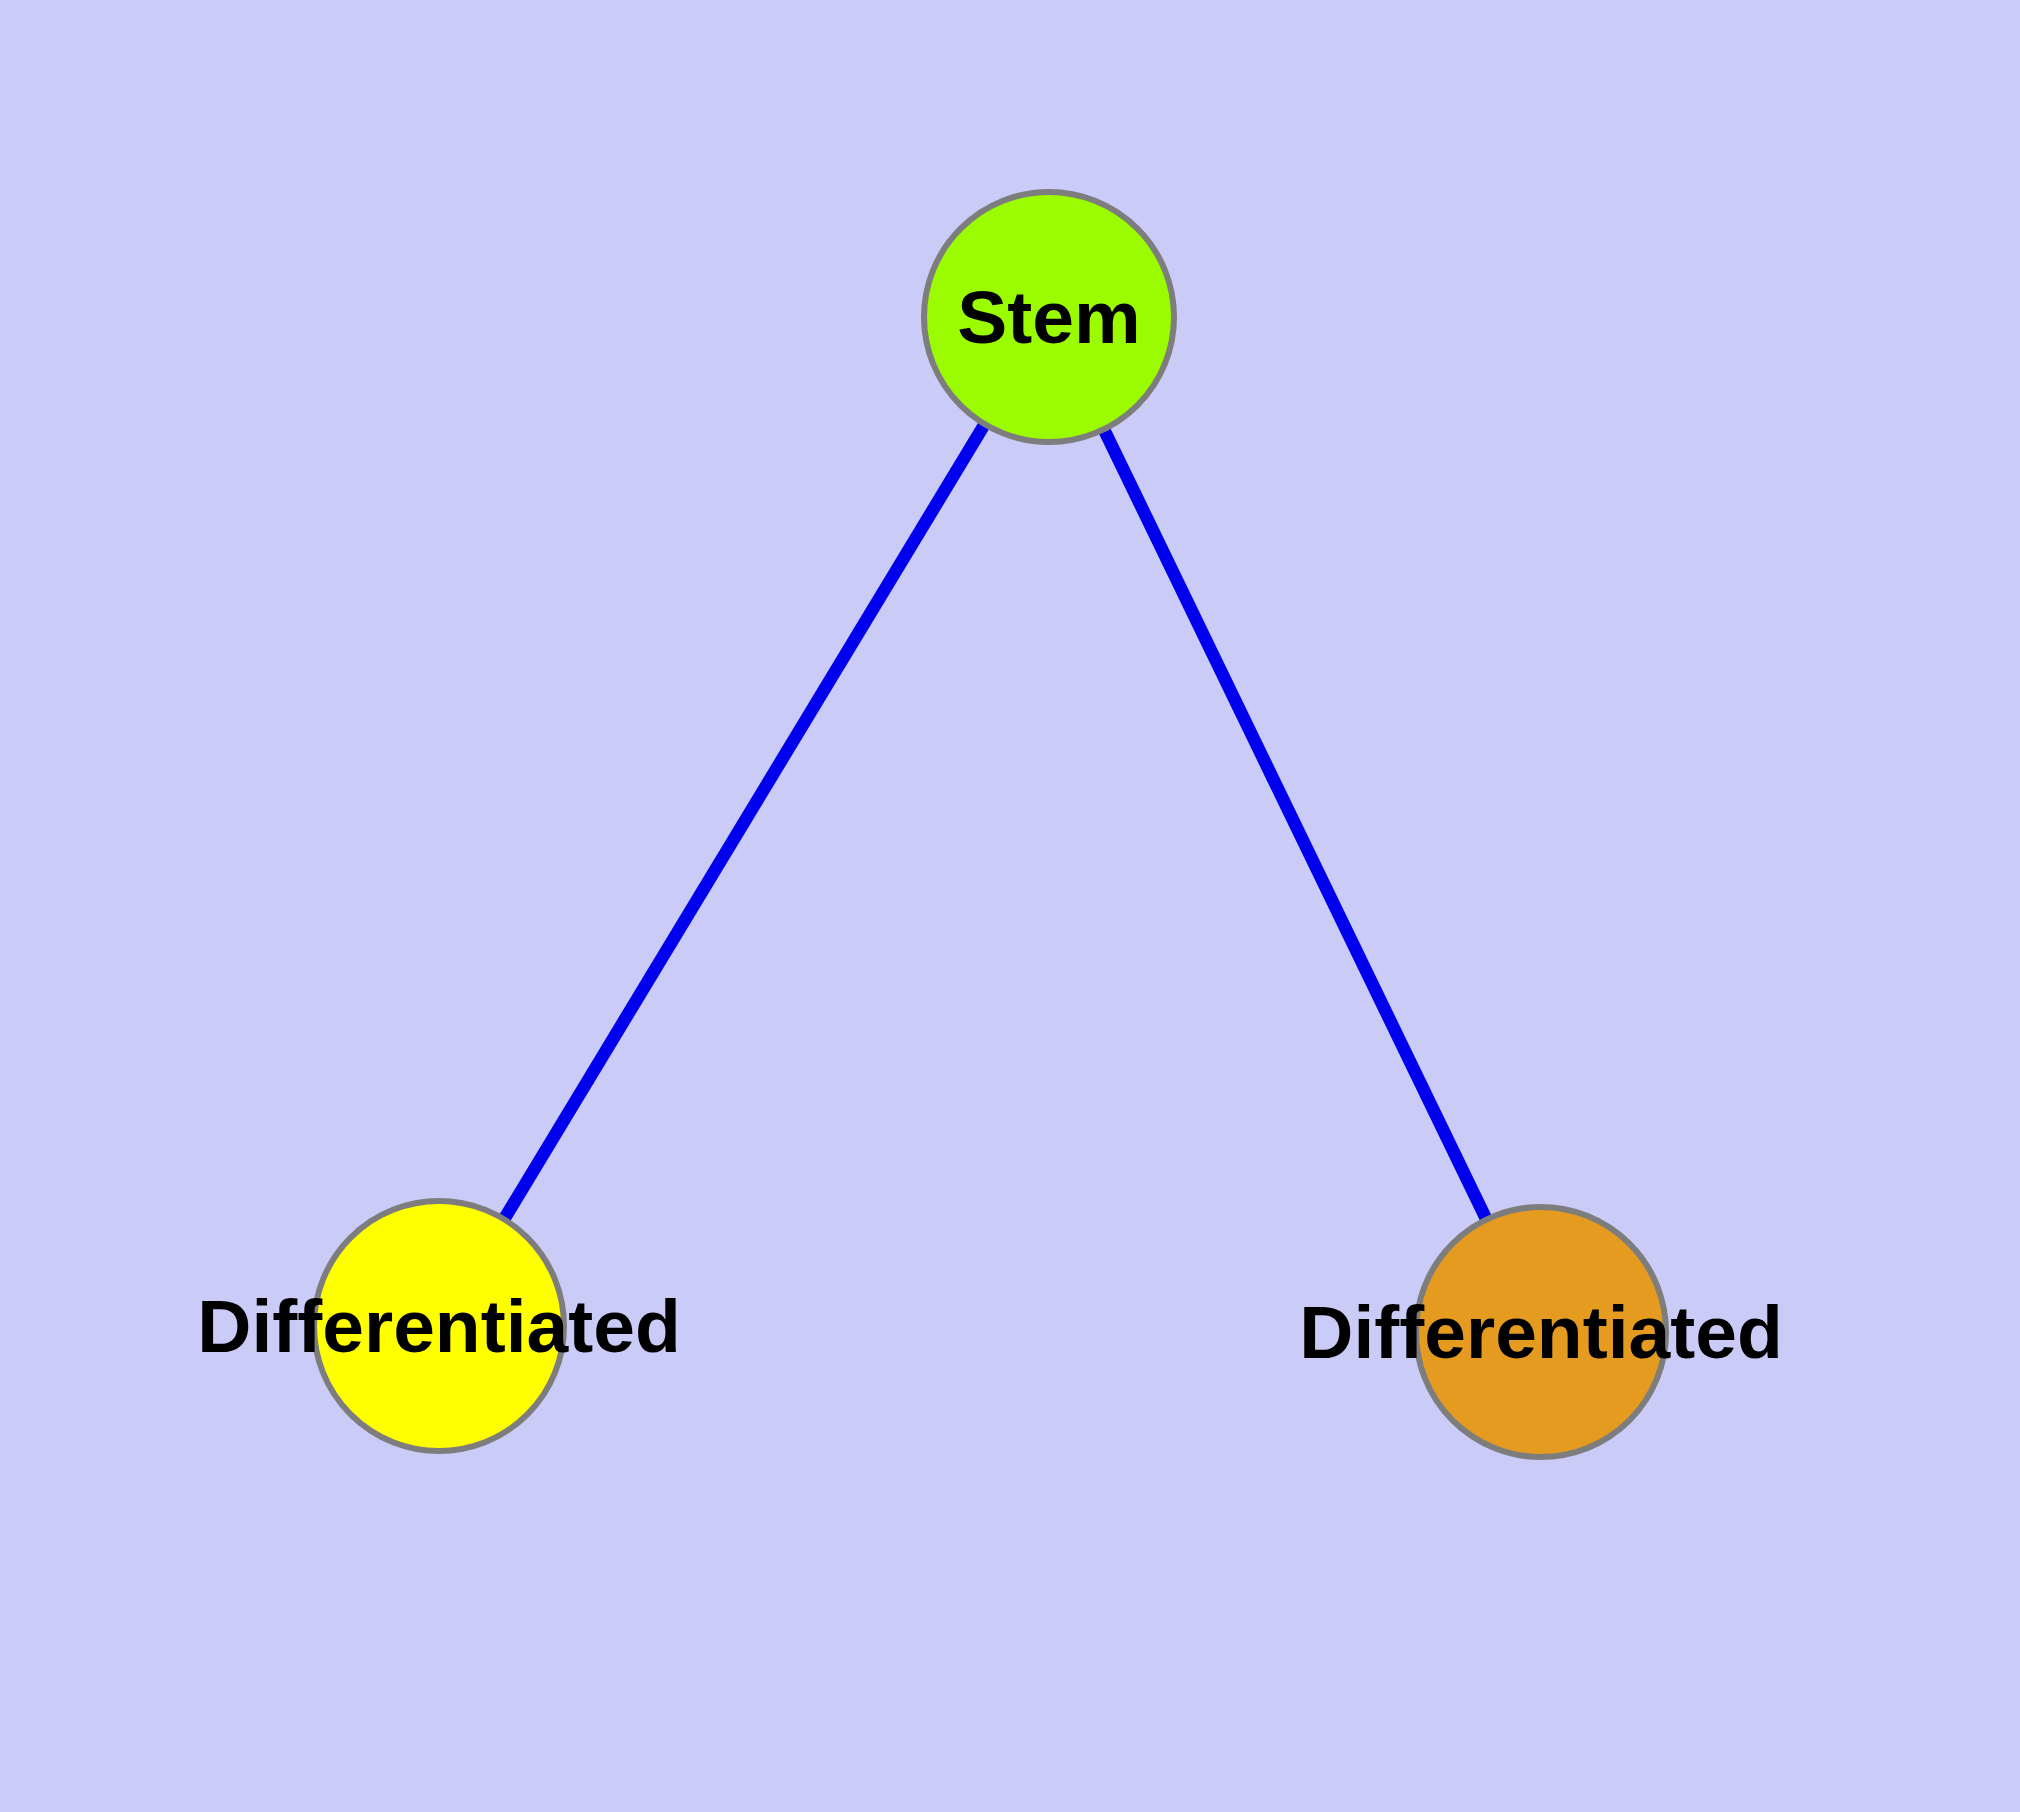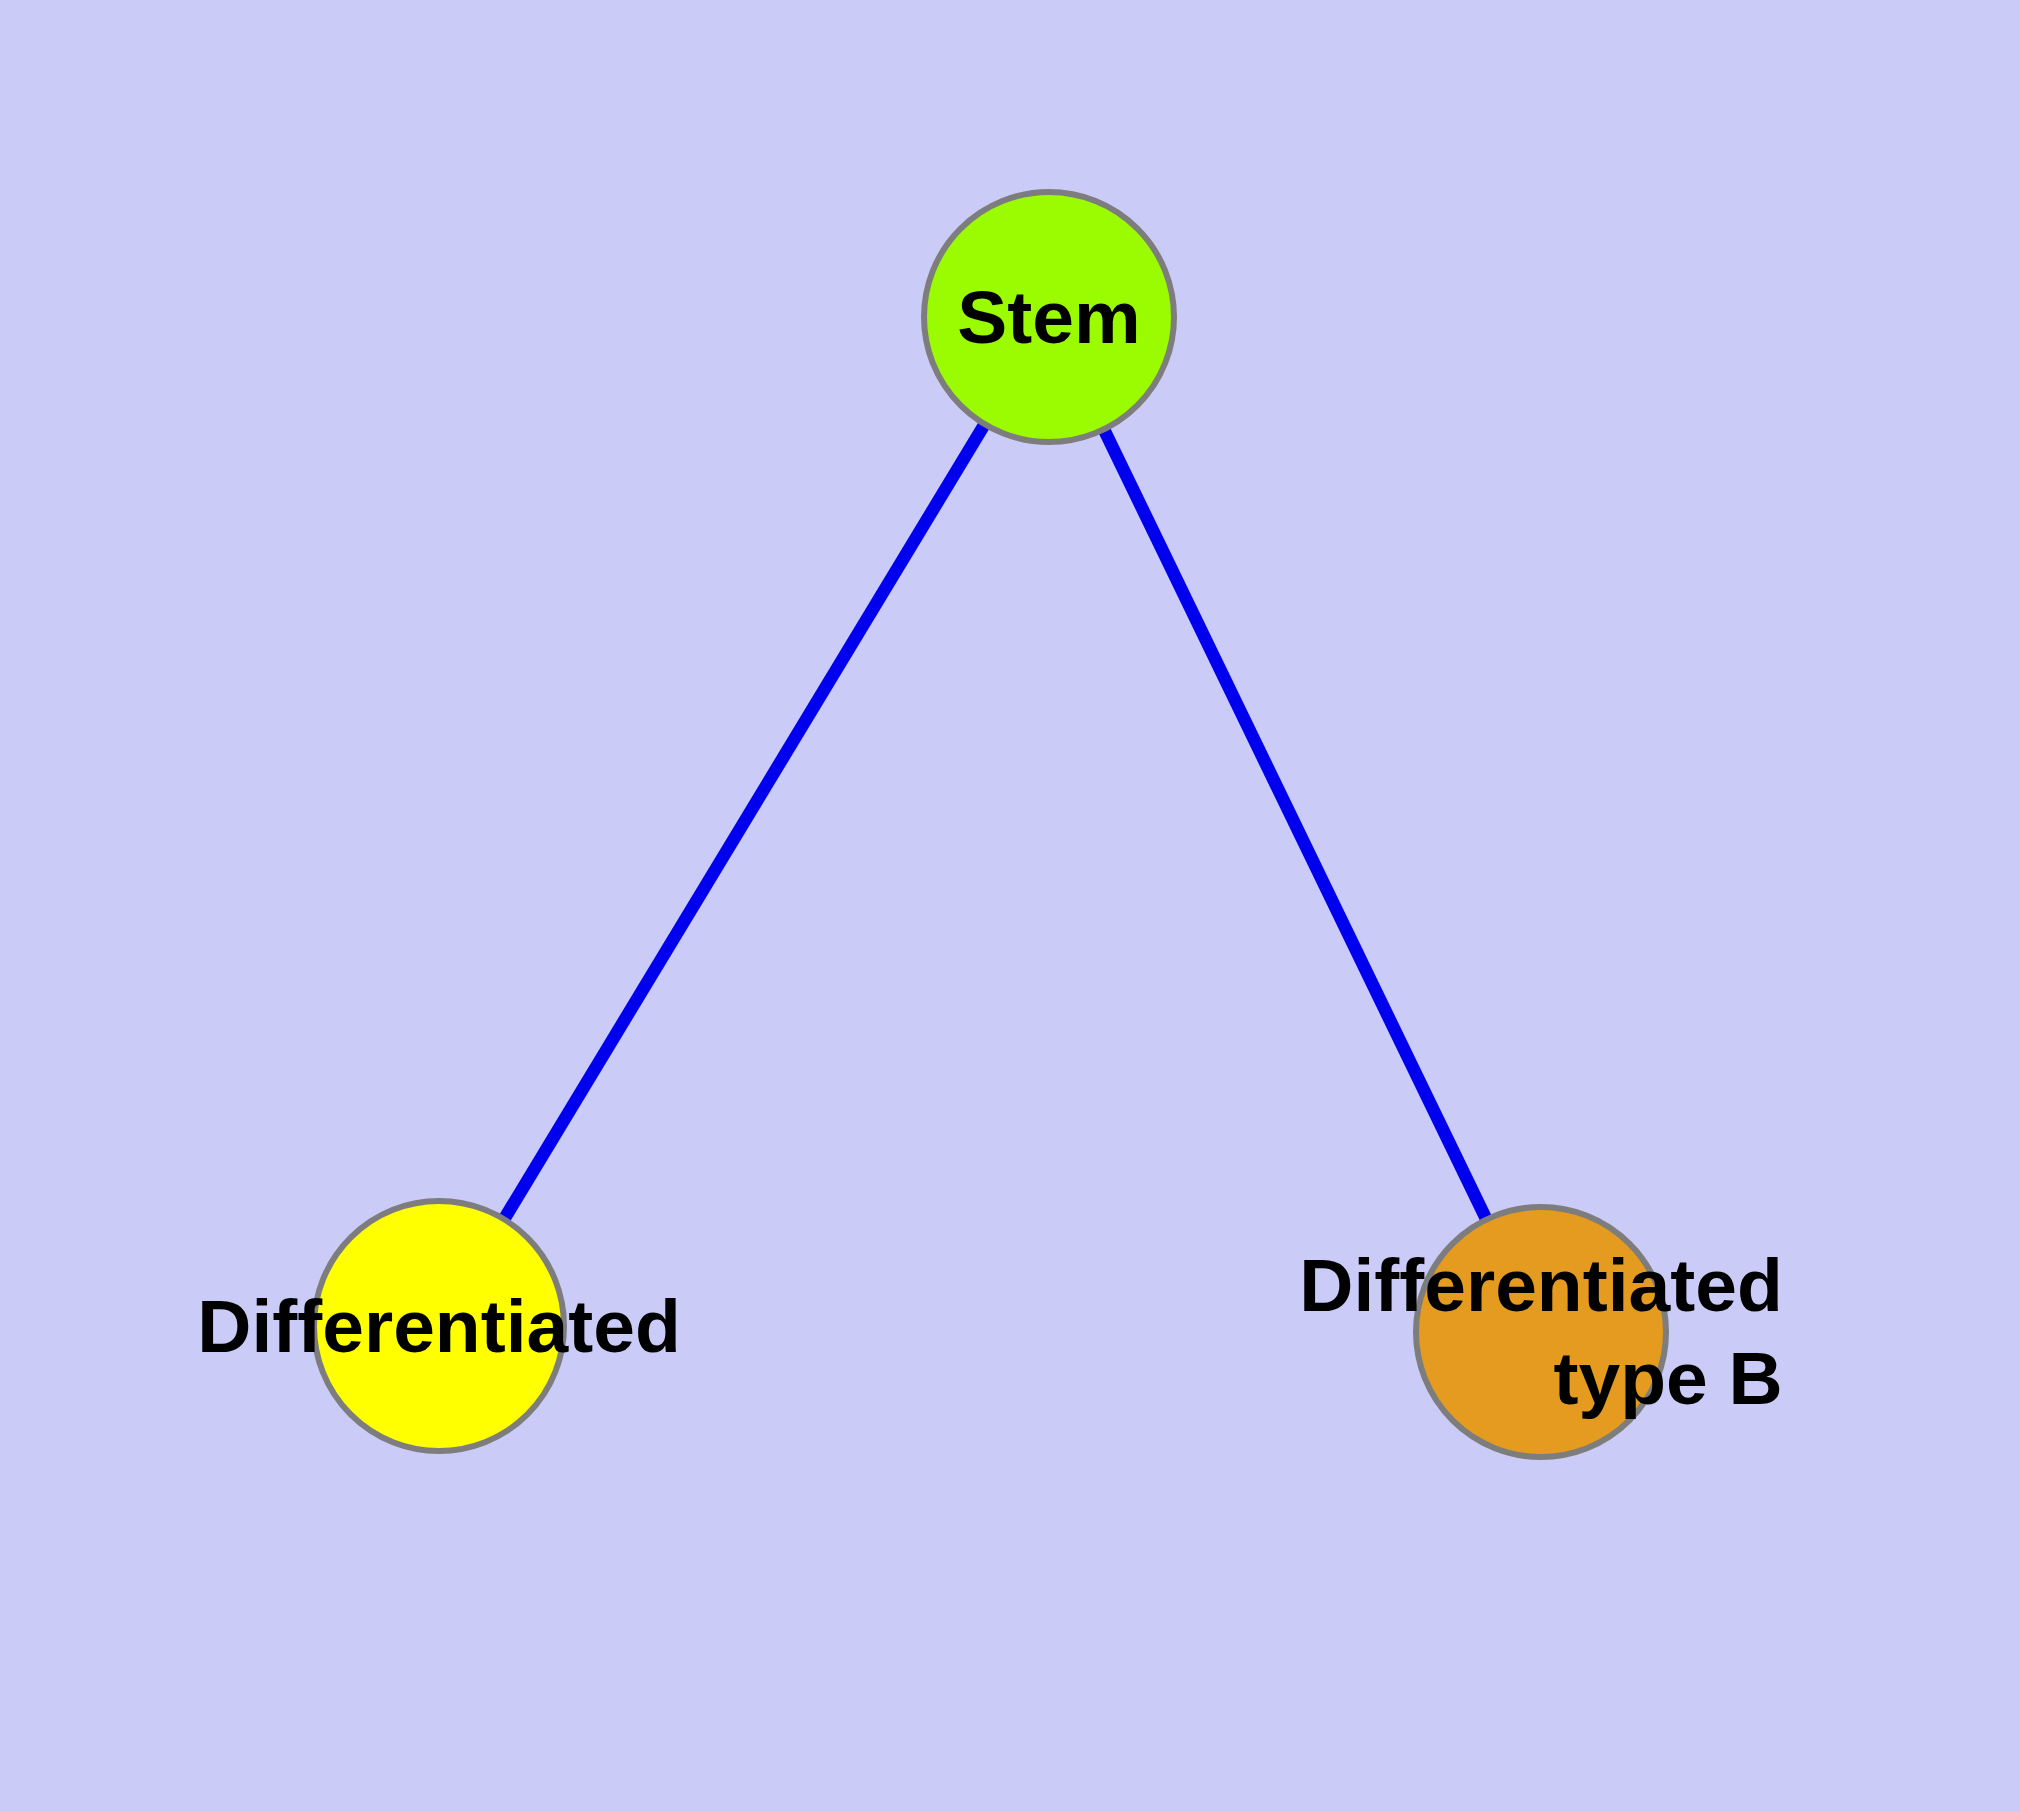--- a/index.html
+++ b/index.html
@@ -32,21 +32,21 @@
     box-sizing: border-box;
     border: 6.8px solid #7D7D7D; 
     border-radius: 50%;
   }
   .node-stem { left: 921px; top: 189px; }
   .node-a    { left: 311px;  top: 1198px; }
   .node-b    { left: 1413px; top: 1204px; }
   .label {
     position: absolute;
     transform: translate(-50%, -50%);
-    text-align: right;
+    text-align: center;
     font-size: 75px;
     font-weight: bold;
     line-height: 93px;
     white-space: nowrap;
     color: #000000; 
   }
   .label-stem { left: 1049px; top: 317px; }
   .label-a    { left: 439px;  top: 1326px; }
   .label-b    { left: 1541px; top: 1332px; }
 </style>
@@ -67,17 +67,16 @@
   <div class="node node-b" style="background-color: rgb(228, 155, 32); border-color: rgb(125, 125, 125);"></div>
 
   <div class="label label-stem">Stem</div>
 
   <div class="label label-a">
     <span>Differentiated</span><br>
   </div>
 
   <div class="label label-b">
     <span>Differentiated</span><br>
-    <span>type B</span>
   </div>
 
 </div>
 
 
 </body></html>

